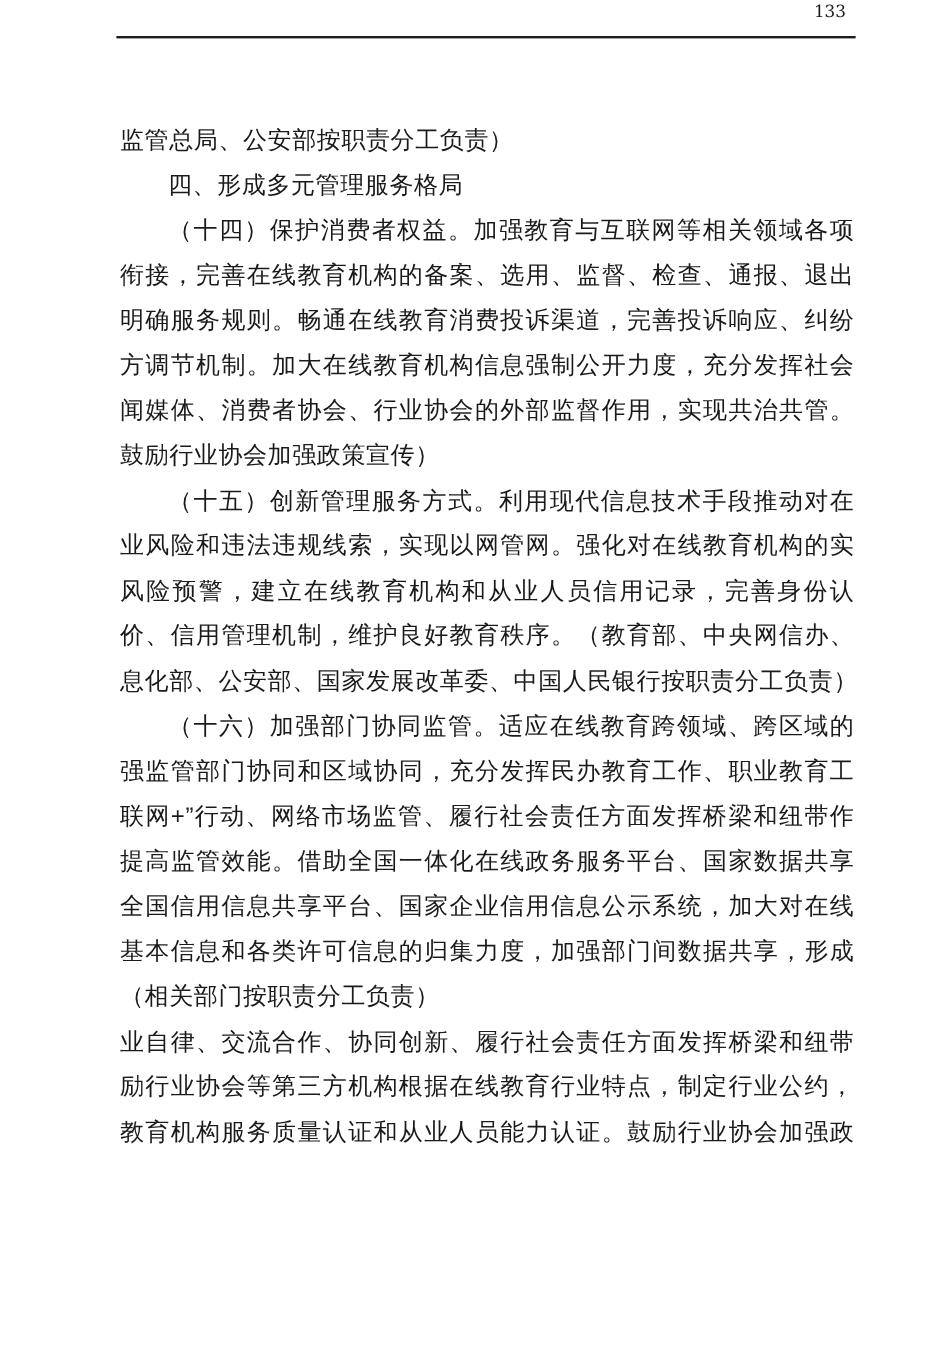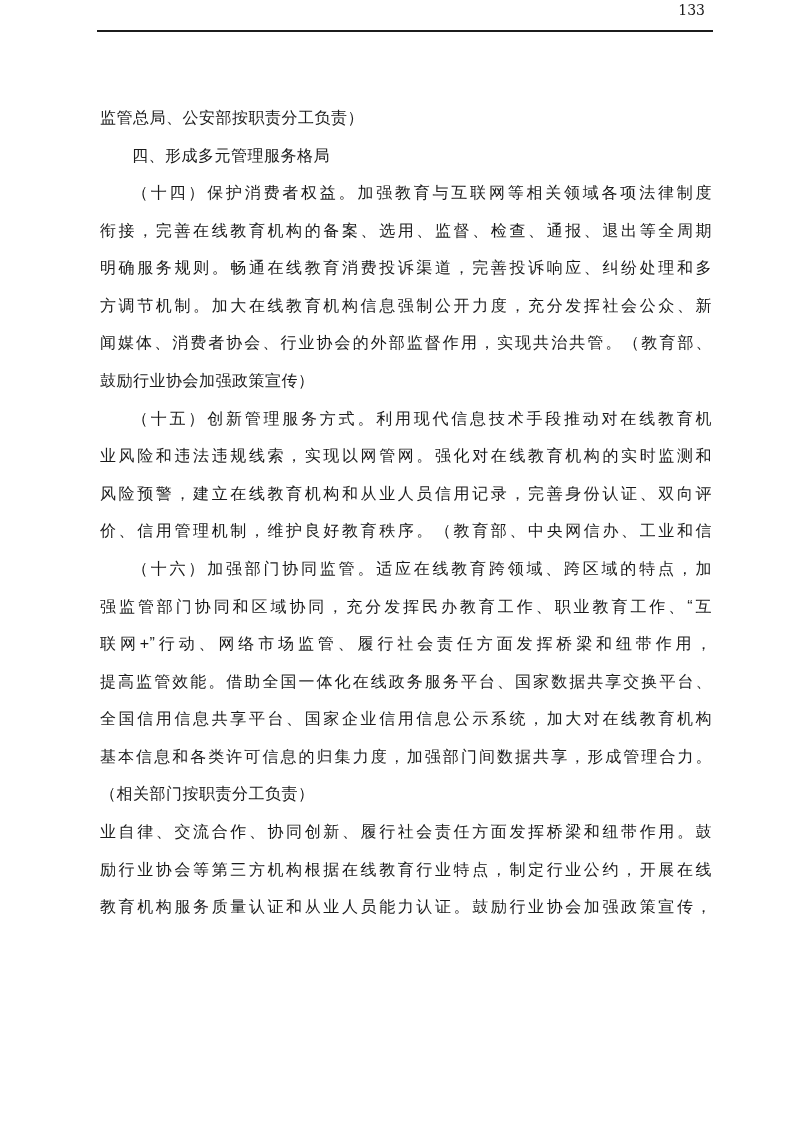--- a/index.html
+++ b/index.html
@@ -29,21 +29,21 @@
     top: 30px;
     width: 616px;
     height: 2px;
     background: #1c1c1c;
   }
   .body-text {
     position: absolute;
     left: 100px;
     top: 99px;
     width: 612px;
-    font-size: 16px;
+    font-size: 20px;
     color: #1a1a1a;
     letter-spacing: 0.5px;
   }
   .line {
     height: 37.58px;
     line-height: 37.58px;
     overflow: hidden;
     white-space: nowrap;
   }
   .line.justify {
@@ -67,20 +67,21 @@
       <div class="line justify indent">（十四）保护消费者权益。加强教育与互联网等相关领域各项法律制度</div>
       <div class="line justify">衔接，完善在线教育机构的备案、选用、监督、检查、通报、退出等全周期</div>
       <div class="line justify">明确服务规则。畅通在线教育消费投诉渠道，完善投诉响应、纠纷处理和多</div>
       <div class="line justify">方调节机制。加大在线教育机构信息强制公开力度，充分发挥社会公众、新</div>
       <div class="line justify">闻媒体、消费者协会、行业协会的外部监督作用，实现共治共管。（教育部、</div>
       <div class="line">鼓励行业协会加强政策宣传）</div>
       <div class="line justify indent">（十五）创新管理服务方式。利用现代信息技术手段推动对在线教育机</div>
       <div class="line justify">业风险和违法违规线索，实现以网管网。强化对在线教育机构的实时监测和</div>
       <div class="line justify">风险预警，建立在线教育机构和从业人员信用记录，完善身份认证、双向评</div>
       <div class="line justify">价、信用管理机制，维护良好教育秩序。（教育部、中央网信办、工业和信</div>
+      <div class="line">息化部、公安部、国家发展改革委、中国人民银行按职责分工负责）</div>
       <div class="line justify indent">（十六）加强部门协同监管。适应在线教育跨领域、跨区域的特点，加</div>
       <div class="line justify">强监管部门协同和区域协同，充分发挥民办教育工作、职业教育工作、“互</div>
       <div class="line justify">联网+”行动、网络市场监管、履行社会责任方面发挥桥梁和纽带作用，</div>
       <div class="line justify">提高监管效能。借助全国一体化在线政务服务平台、国家数据共享交换平台、</div>
       <div class="line justify">全国信用信息共享平台、国家企业信用信息公示系统，加大对在线教育机构</div>
       <div class="line justify">基本信息和各类许可信息的归集力度，加强部门间数据共享，形成管理合力。</div>
       <div class="line">（相关部门按职责分工负责）</div>
       <div class="line justify">业自律、交流合作、协同创新、履行社会责任方面发挥桥梁和纽带作用。鼓</div>
       <div class="line justify">励行业协会等第三方机构根据在线教育行业特点，制定行业公约，开展在线</div>
       <div class="line justify">教育机构服务质量认证和从业人员能力认证。鼓励行业协会加强政策宣传，</div>

